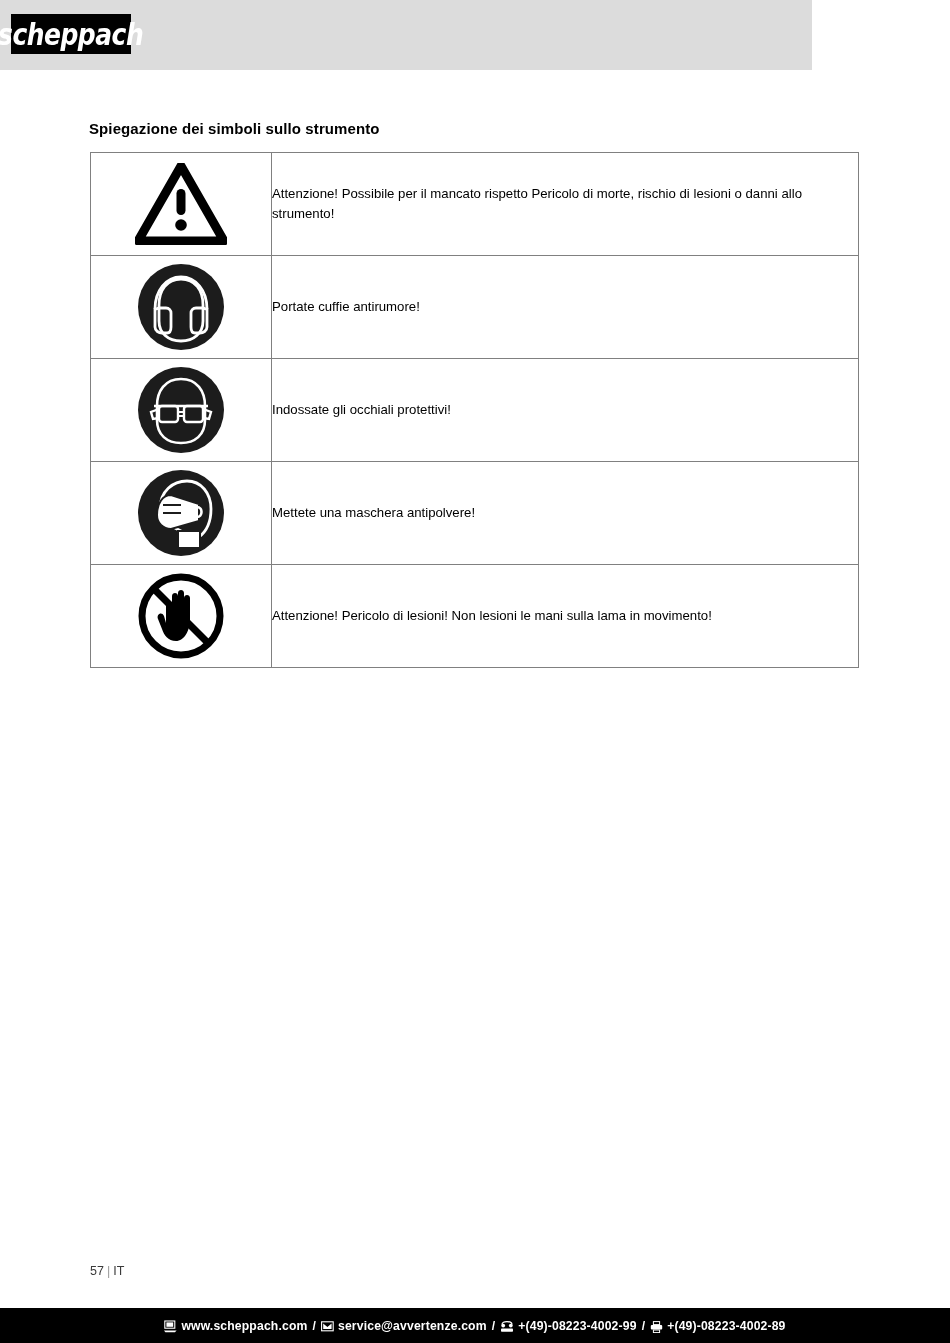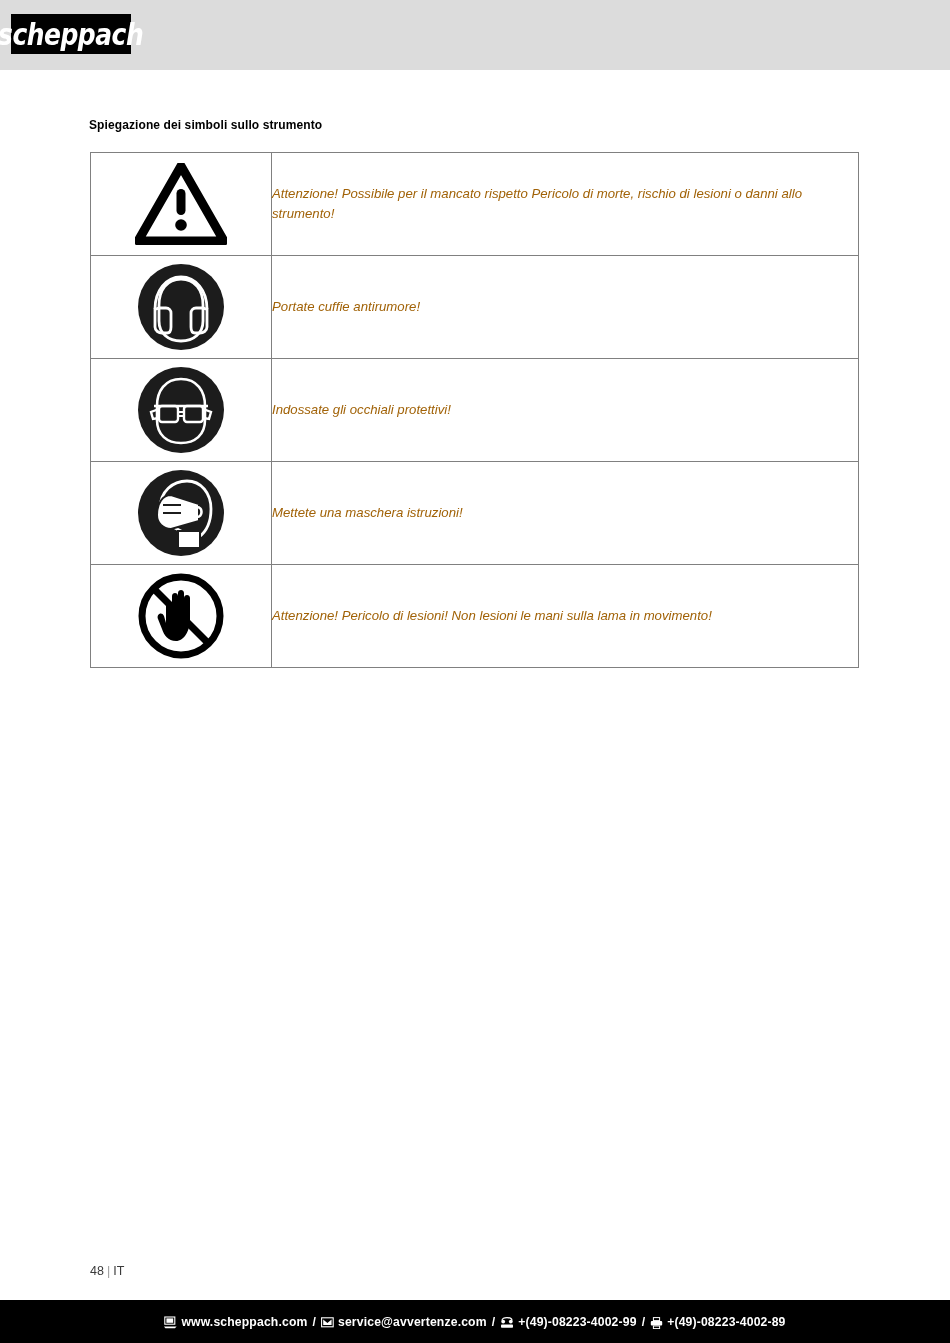--- a/index.html
+++ b/index.html
@@ -12,21 +12,21 @@
     height: 1343px;
     position: relative;
     font-family: "Liberation Sans", sans-serif;
     overflow: hidden;
   }
 
   
   #header-bar {
     position: absolute;
     top: 0; left: 0;
-    width: 950px;
+    width: 812px;
     height: 70px;
     background: #dcdcdc;
   }
   #logo-box {
     position: absolute;
     top: 14px;
     left: 11px;
     width: 120px;
     height: 40px;
     background: #000000;
@@ -43,21 +43,21 @@
     transform: scaleY(1.18) scaleX(0.96);
     line-height: 1;
     font-style: italic;
   }
 
   
   #page-title {
     position: absolute;
     top: 110px;
     left: 89px;
-    font-size: 12px;
+    font-size: 15px;
     font-weight: bold;
     color: #000000;
     letter-spacing: 0.1px;
   }
 
   
   #symbols-table {
     position: absolute;
     top: 152px;
     left: 90px;
@@ -72,22 +72,21 @@
     vertical-align: middle;
   }
   td.icon-cell {
     width: 180px;
     text-align: center;
   }
   td.text-cell {
     padding: 0 14px 0 12px;
     font-size: 13.2px;
     line-height: 1.48;
-    color: #a16207;
-    font-style: italic;
+    color: #000000;
   }
   .icon-wrap {
     display: flex;
     align-items: center;
     justify-content: center;
     height: 100%;
   }
   .icon-wrap svg { display: block; }
 
   
@@ -102,21 +101,21 @@
     color: #9a9a9a;
     padding: 0 3px;
   }
 
   
   #footer-bar {
     position: absolute;
     left: 0;
     bottom: 0;
     width: 950px;
-    height: 43px;
+    height: 35px;
     background: #000000;
     display: flex;
     align-items: center;
     justify-content: center;
   }
   #footer-contact {
     color: #ffffff;
     font-size: 12.2px;
     font-weight: bold;
     letter-spacing: 0.15px;
@@ -202,42 +201,42 @@
           <svg width="88" height="88" viewBox="0 0 88 88">
             <circle cx="44" cy="44" r="43" fill="#1c1c1c"></circle>
             <path d="M23 40 C23 22 36 12 50 12 C64 12 74 24 74 40 C74 52 70 62 62 68 L62 75 L44 75 L44 62 L28 54 Z" fill="none" stroke="#ffffff" stroke-width="2.8" stroke-linejoin="round"></path>
             <path d="M20 46 C20 34 26 26 34 26 L62 35 L62 52 L34 60 C26 60 20 54 20 46 Z" fill="#ffffff" stroke="#1c1c1c" stroke-width="2"></path>
             <path d="M26 36 L44 36 M26 44 L44 44" stroke="#1c1c1c" stroke-width="2.2"></path>
             <path d="M60 38 C66 38 66 48 60 48" fill="none" stroke="#ffffff" stroke-width="2.6"></path>
             <rect x="41" y="62" width="22" height="17" fill="#ffffff" stroke="#1c1c1c" stroke-width="2"></rect>
           </svg>
         </div>
       </td>
-      <td class="text-cell">Mettete una maschera istruzioni!</td>
+      <td class="text-cell">Mettete una maschera antipolvere!</td>
     </tr>
 
     <tr>
       <td class="icon-cell">
         <div class="icon-wrap">
           <svg width="90" height="90" viewBox="0 0 90 90">
             <circle cx="45" cy="45" r="39" fill="none" stroke="#000000" stroke-width="7"></circle>
             <g>
               <path d="M30 52 L30 34 C30 30 36 30 36 34 L36 44 L36 25 C36 21 42 21 42 25 L42 43 L42 22 C42 18 48 18 48 22 L48 43 L48 27 C48 23 54 23 54 27 L54 48 C54 60 48 70 40 70 C32 70 28 64 26 58 L22 48 C20 43 26 40 28 45 Z" fill="#000000"></path>
             </g>
             <line x1="17" y1="17" x2="73" y2="73" stroke="#000000" stroke-width="7"></line>
           </svg>
         </div>
       </td>
       <td class="text-cell">Attenzione! Pericolo di lesioni! Non lesioni le mani sulla lama in movimento!</td>
     </tr>
   </tbody>
 </table>
 
 <div id="page-number">
-  <span>48</span><span class="sep">|</span><span>IT</span>
+  <span>57</span><span class="sep">|</span><span>IT</span>
 </div>
 
 <div id="footer-bar">
   <div id="footer-contact">
 
     <span class="ficon">
       <svg width="13" height="13" viewBox="0 0 13 13">
         <rect x="0.8" y="1" width="10" height="7.2" fill="none" stroke="#ffffff" stroke-width="1.1"></rect>
         <rect x="2.4" y="2.4" width="6.8" height="4.4" fill="#ffffff"></rect>
         <path d="M0 10.6 L12.6 10.6 L11 12.3 L1.4 12.3 Z" fill="#ffffff"></path>

